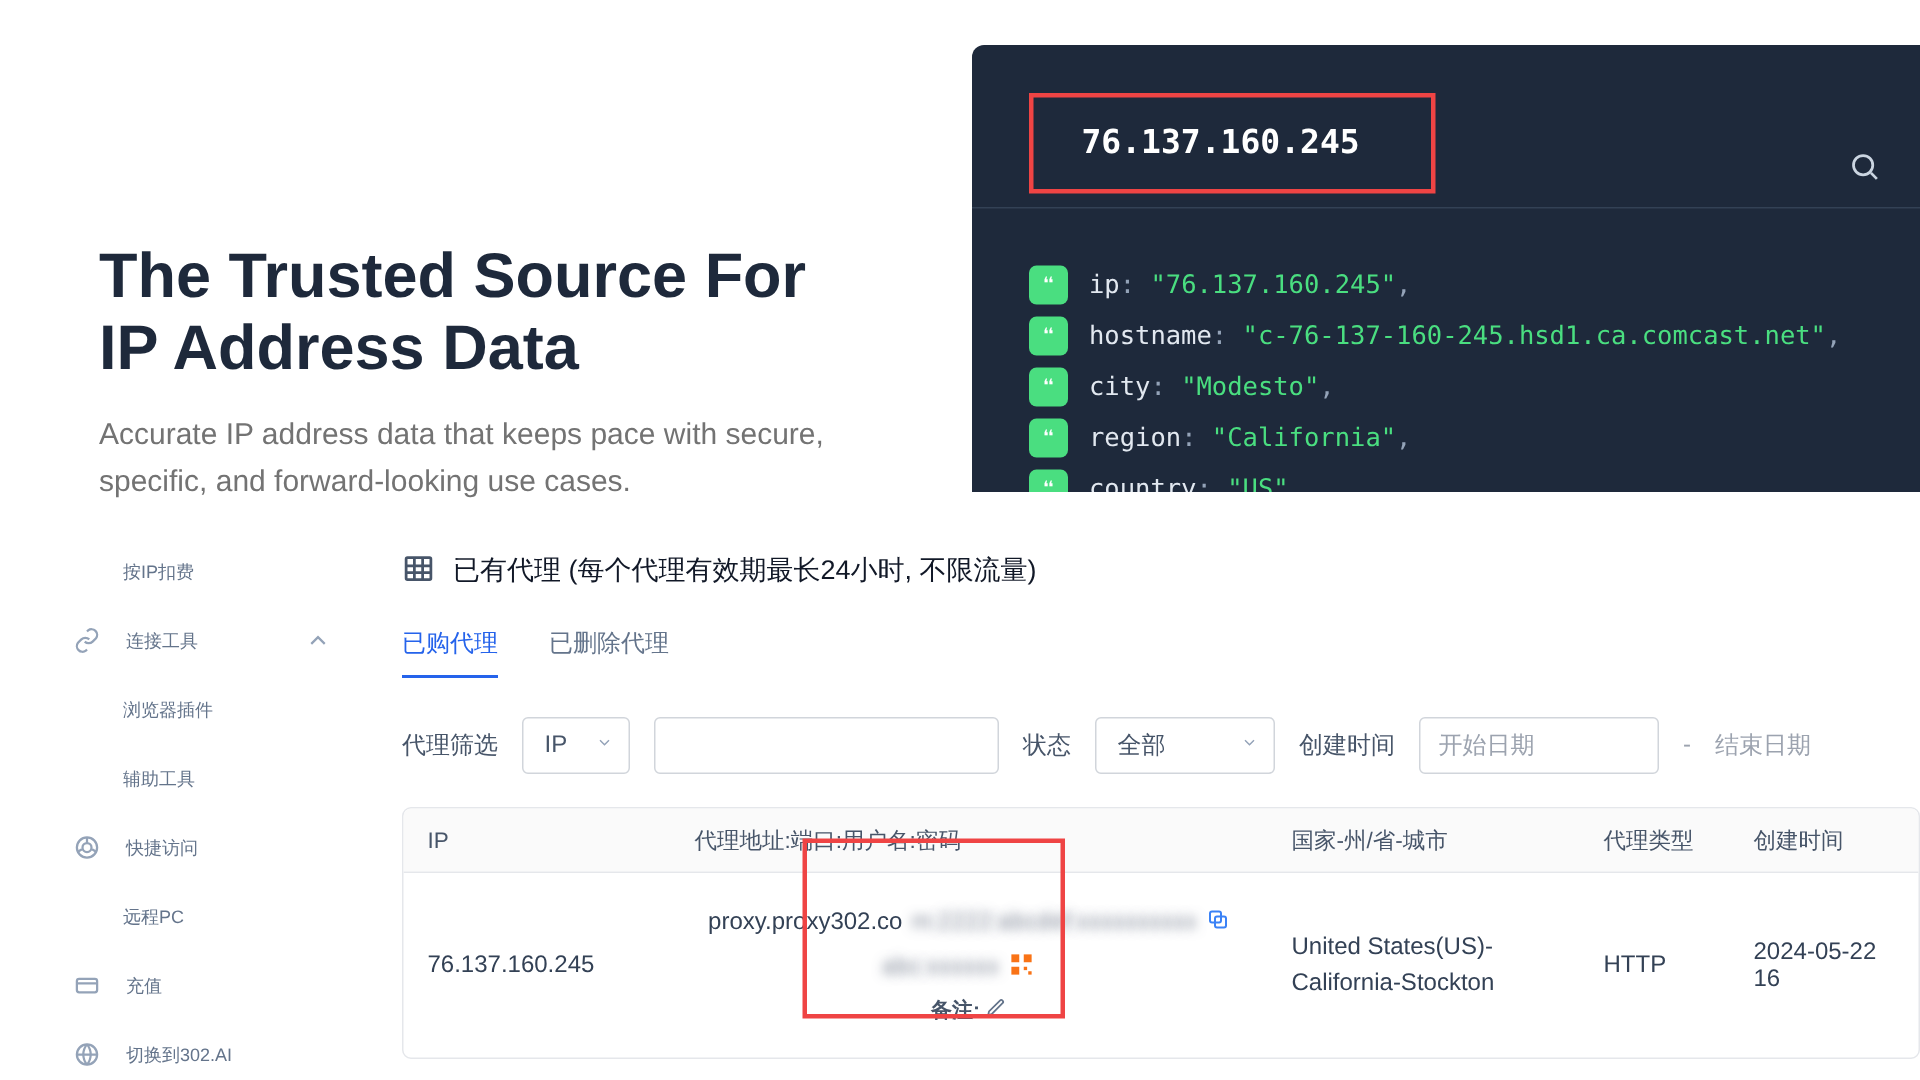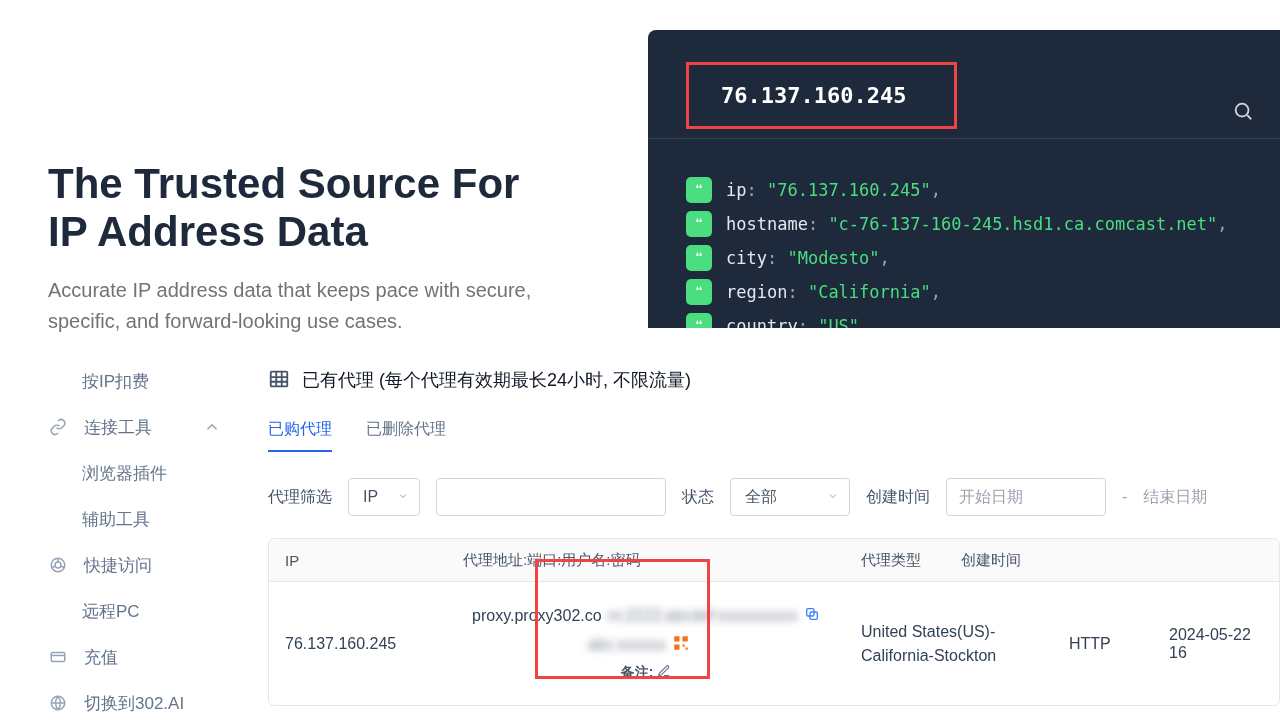--- a/index.html
+++ b/index.html
@@ -1,20 +1,20 @@
 <!DOCTYPE html>
 <html><head>
 <meta charset="utf-8">
 <style>
 * { box-sizing: border-box; margin: 0; padding: 0; }
 body { font-family: "Segoe UI", -apple-system, "Microsoft YaHei", sans-serif; background: #fff; overflow: hidden; width: 1280px; height: 720px; position: relative; }
 
 
 .top-section { position: relative; height: 328px; width: 100%; background: #fff; }
-.hero-text { position: absolute; left: 48px; top: 160px; width: 520px; }
+.hero-text { position: absolute; left: 66px; top: 160px; width: 520px; }
 .hero-title { font-size: 42px; font-weight: 700; color: #1e293b; line-height: 1.15; }
 .hero-sub { font-size: 20px; color: #737373; margin-top: 18px; line-height: 1.55; }
 
 .dark-panel { position: absolute; right: 0; top: 30px; width: 632px; height: 298px; background: #1e293b; border-radius: 8px 0 0 0; padding: 32px 0 0 38px; overflow: hidden; }
 .ip-box { border: 3px solid #ef4444; display: inline-block; padding: 18px 48px 18px 32px; }
 .ip-box-text { color: #fff; font-weight: 700; font-size: 22px; font-family: Consolas, Menlo, monospace; }
 .search-ic { position: absolute; right: 26px; top: 70px; }
 .search-ic svg { width: 22px; height: 22px; stroke: #cbd5e1; fill: none; stroke-width: 2; }
 
 .hr-line { position: absolute; top: 108px; left: 0; right: 0; height: 1px; background: #334155; }
@@ -23,21 +23,21 @@
 .kv-row { display: flex; align-items: center; gap: 14px; }
 .quote-badge { display: inline-flex; align-items: center; justify-content: center; width: 26px; height: 26px; background: #4ade80; color: #fff; border-radius: 5px; font-weight: 700; font-size: 15px; }
 .kv-key { color: #e2e8f0; }
 .kv-colon { color: #94a3b8; }
 .kv-val { color: #4ade80; }
 .kv-comma { color: #94a3b8; }
 
 
 .bottom-section { position: absolute; top: 350px; left: 0; right: 0; height: 370px; display: flex; }
 .sidebar { width: 260px; padding-top: 8px; }
-.side-item { display: flex; align-items: center; height: 46px; padding-left: 48px; color: #64748b; font-size: 17px; gap: 16px; cursor: pointer; }
+.side-item { display: flex; align-items: center; height: 46px; padding-left: 48px; color: #64748b; font-size: 12px; gap: 16px; cursor: pointer; }
 .side-item.sub { padding-left: 82px; }
 .side-ic { width: 20px; display: flex; align-items: center; justify-content: center; color: #94a3b8; }
 .side-ic svg { width: 18px; height: 18px; fill: none; stroke: currentColor; stroke-width: 2; }
 .chev { margin-left: auto; margin-right: 38px; }
 
 .main-area { flex: 1; padding: 18px 0 0 8px; position: relative; }
 .table-title-row { display: flex; align-items: flex-start; gap: 12px; color: #111827; font-size: 18px; margin-bottom: 24px; }
 .table-ic svg { width: 22px; height: 22px; fill: none; stroke: #475569; stroke-width: 2; }
 
 .tabs { display: flex; gap: 34px; font-size: 16px; margin-bottom: 26px; }
@@ -213,20 +213,21 @@
         <span>开始日期</span>
       </div>
       <span class="filter-dash">-</span>
       <span style="color:#9ca3af;">结束日期</span>
     </div>
 
     <div class="data-table">
       <div class="thead">
         <div class="th col-ip">IP</div>
         <div class="th col-addr">代理地址:端口:用户名:密码</div>
+        <div class="th col-loc">国家-州/省-城市</div>
         <div class="th col-type">代理类型</div>
         <div class="th col-time">创建时间</div>
       </div>
       <div class="tbody-row">
         <div class="td col-ip">76.137.160.245</div>
         <div class="td col-addr addr-cell">
           <div class="addr-line1">
             <span>proxy.proxy302.co</span>
               <span class="blur">m:2222:abcdef:xxxxxxxxxx</span>
             <span class="copy-ic"><svg viewBox="0 0 24 24">

